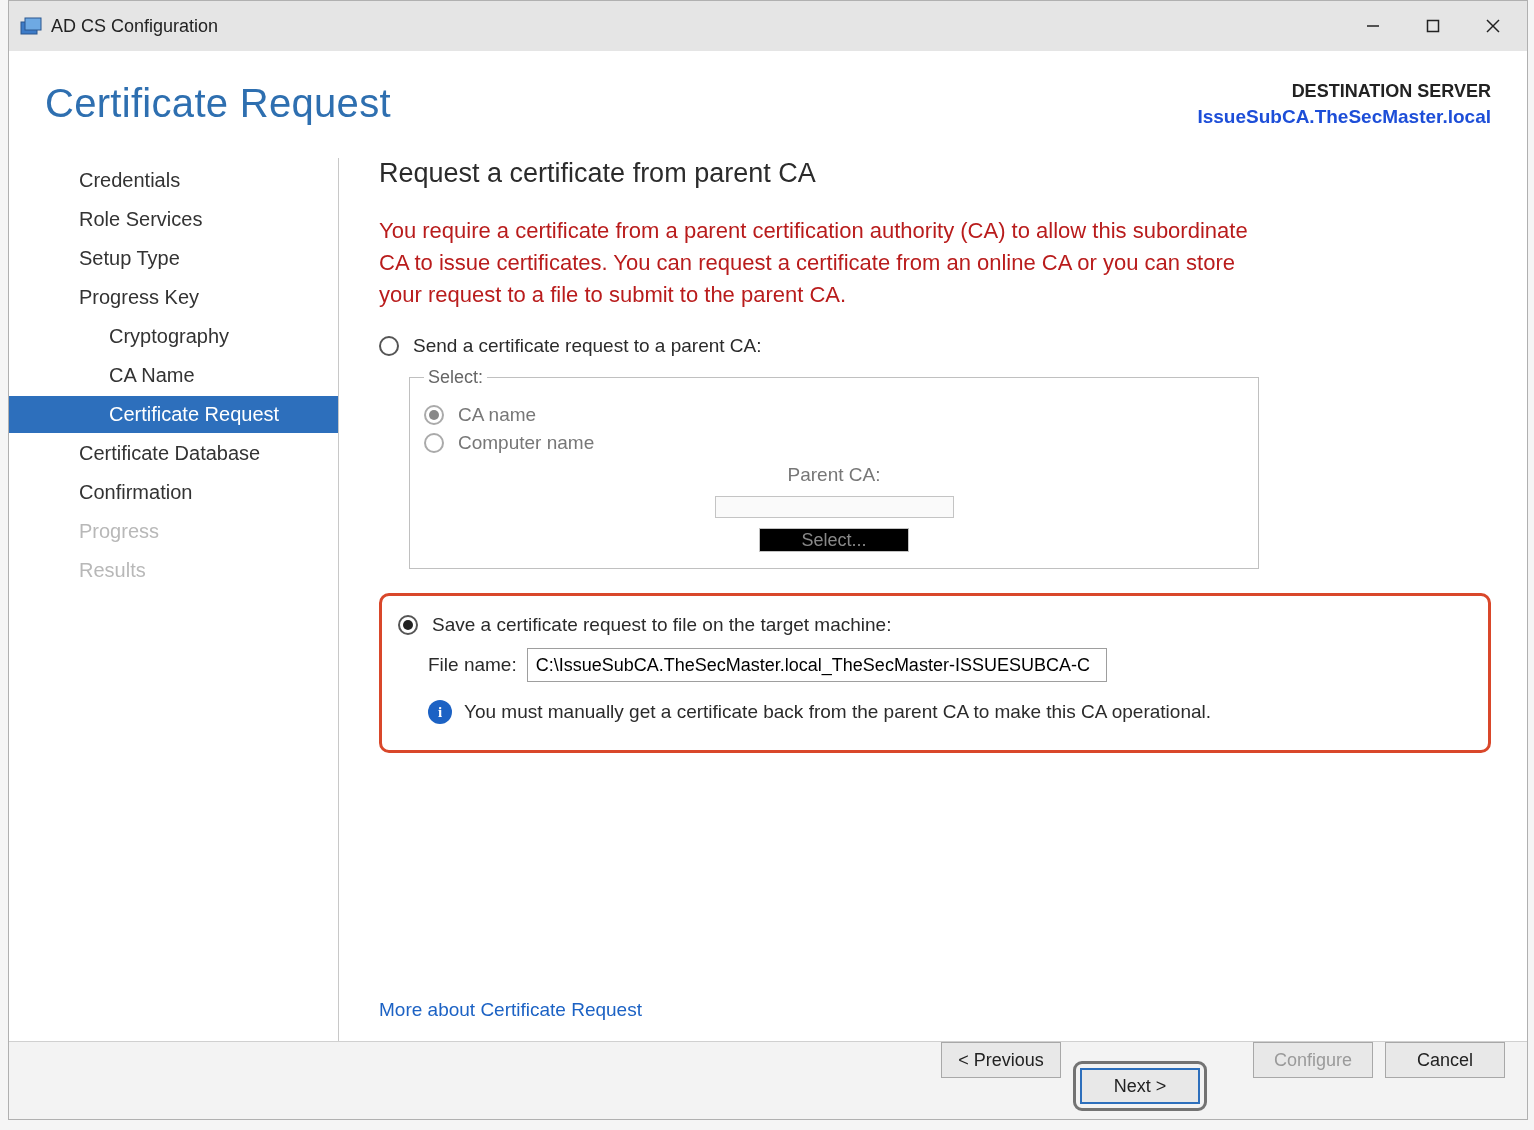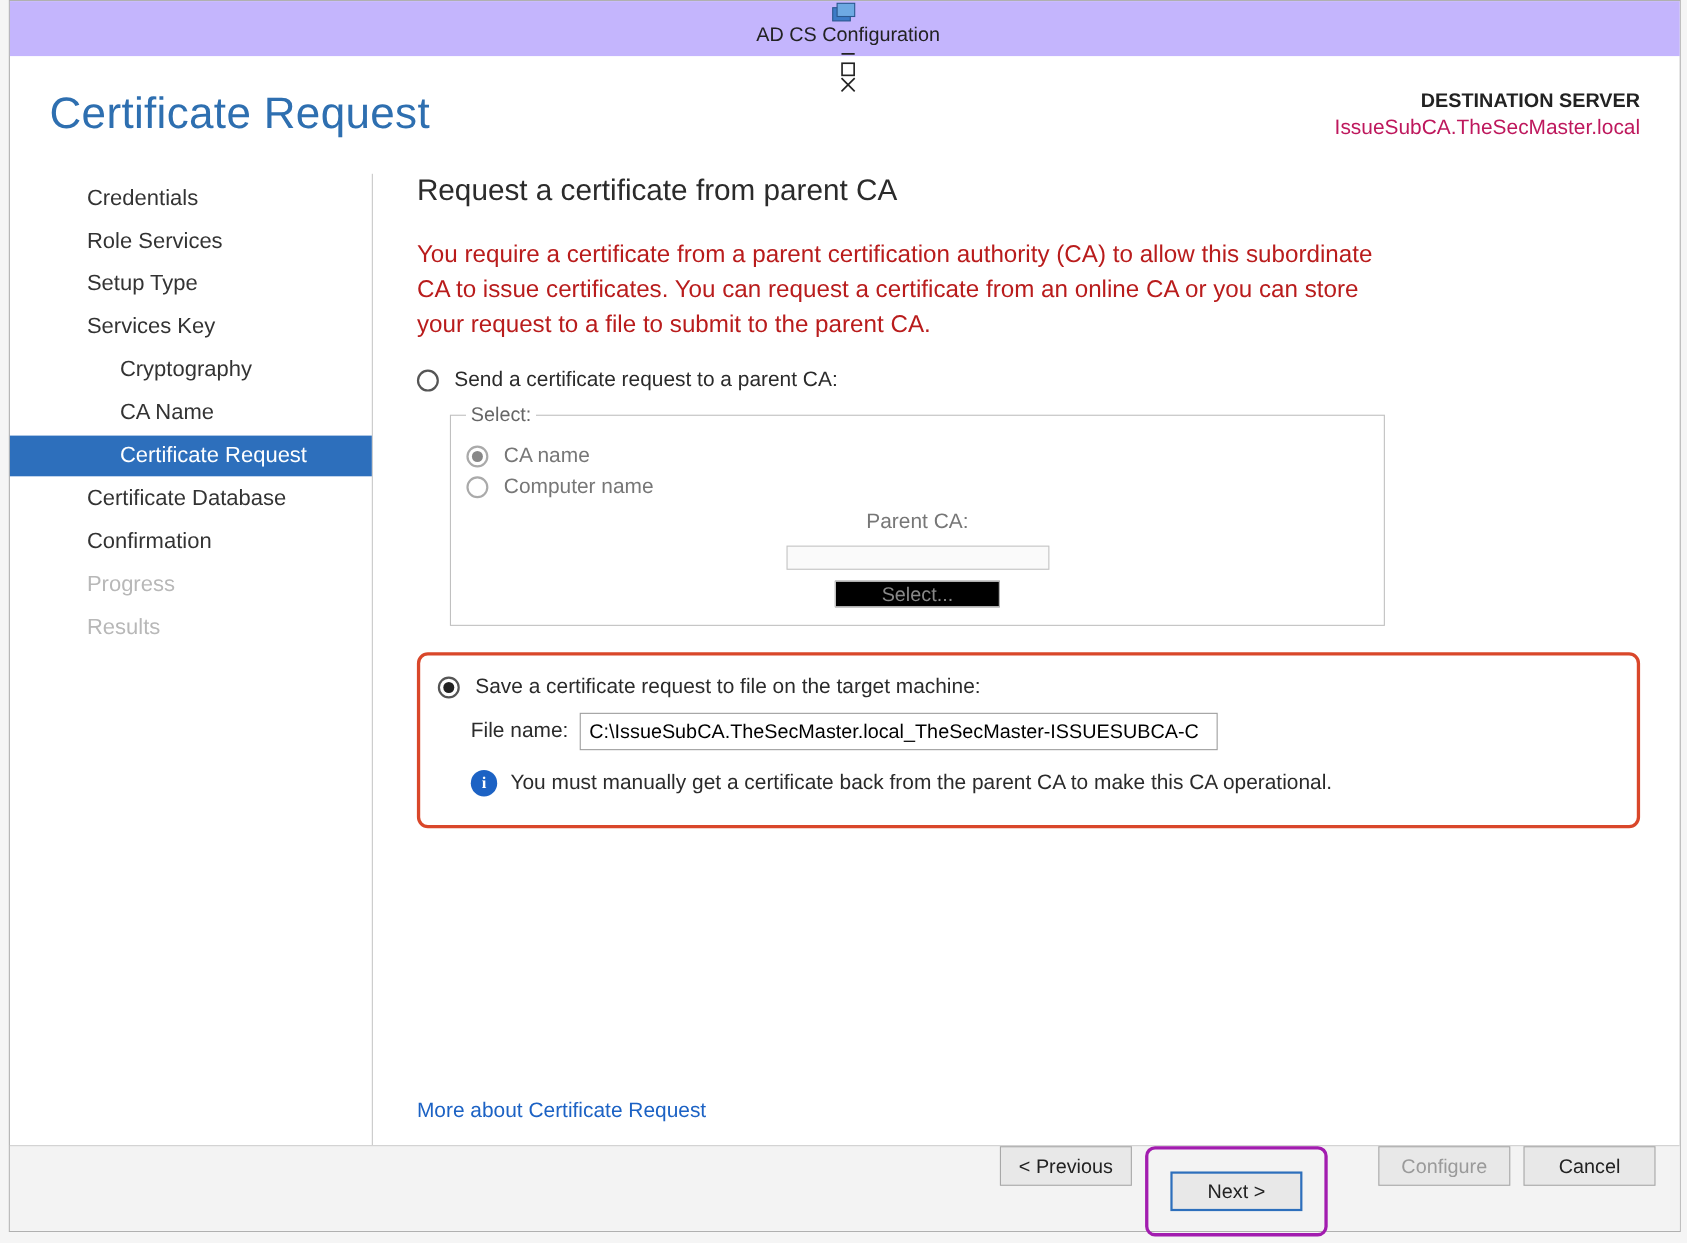--- a/index.html
+++ b/index.html
@@ -17,22 +17,21 @@
       background: #ffffff;
       border: 1px solid #b0b0b0;
       display: flex;
       flex-direction: column;
     }
     .titlebar {
       height: 50px;
       display: flex;
       align-items: center;
       padding: 0 4px 0 10px;
-      background: #c4b5fd;
-      flex-direction: column;
+      background: #e5e5e5;
     }
     .titlebar-icon {
       width: 24px; height: 20px;
       display: inline-flex; align-items: center; justify-content: center;
       margin-right: 8px;
     }
     .titlebar-title { font-size: 18px; color: #222; }
     .titlebar-spacer { flex: 1; }
     .win-btn {
       width: 60px; height: 50px;
@@ -47,21 +46,21 @@
       padding: 30px 36px 12px 36px;
     }
     .page-title {
       font-size: 40px;
       font-weight: 300;
       color: #2e6fb0;
       letter-spacing: 0.3px;
     }
     .dest-block { margin-left: auto; text-align: right; }
     .dest-label { font-size: 18px; font-weight: 700; color: #222; }
-    .dest-server { font-size: 19px; color: #be185d; margin-top: 4px; font-weight: 400;}
+    .dest-server { font-size: 19px; color: #1d4ed8; margin-top: 4px; font-weight: 700;}
     .body {
       display: flex;
       flex: 1;
       padding: 18px 36px 0 0;
       min-height: 0;
     }
     .sidebar {
       width: 330px;
       border-right: 1px solid #c8c8c8;
       padding-top: 2px;
@@ -192,24 +191,25 @@
       font-size: 18px;
       color: #222;
       cursor:pointer;
     }
     .btn.disabled { color:#9a9a9a; cursor:default; }
     .btn.next {
       border: 2px solid #2d6fbc;
       background:#e8e8e8;
     }
     .next-wrap {
-      border: 3px solid #a21caf;
+      border: 3px solid #737373;
       border-radius: 9px;
-      padding: 20px;
+      padding: 4px;
       display:inline-flex;
+      margin-top:19px;
     }
   </style>
 </head>
 <body>
 
 <div class="window">
 
   <div class="titlebar">
     <span class="titlebar-icon">
       <svg viewBox="0 0 24 20" width="24" height="20">
@@ -243,21 +243,21 @@
       <div class="dest-label">DESTINATION SERVER</div>
       <div class="dest-server">IssueSubCA.TheSecMaster.local</div>
     </div>
   </div>
 
   <div class="body">
     <div class="sidebar">
       <div class="nav-item">Credentials</div>
       <div class="nav-item">Role Services</div>
       <div class="nav-item">Setup Type</div>
-      <div class="nav-item">Services Key</div>
+      <div class="nav-item">Progress Key</div>
       <div class="nav-item sub">Cryptography</div>
       <div class="nav-item sub">CA Name</div>
       <div class="nav-item sub active">Certificate Request</div>
       <div class="nav-item">Certificate Database</div>
       <div class="nav-item">Confirmation</div>
       <div class="nav-item disabled">Progress</div>
       <div class="nav-item disabled">Results</div>
     </div>
 
     <div class="main">

